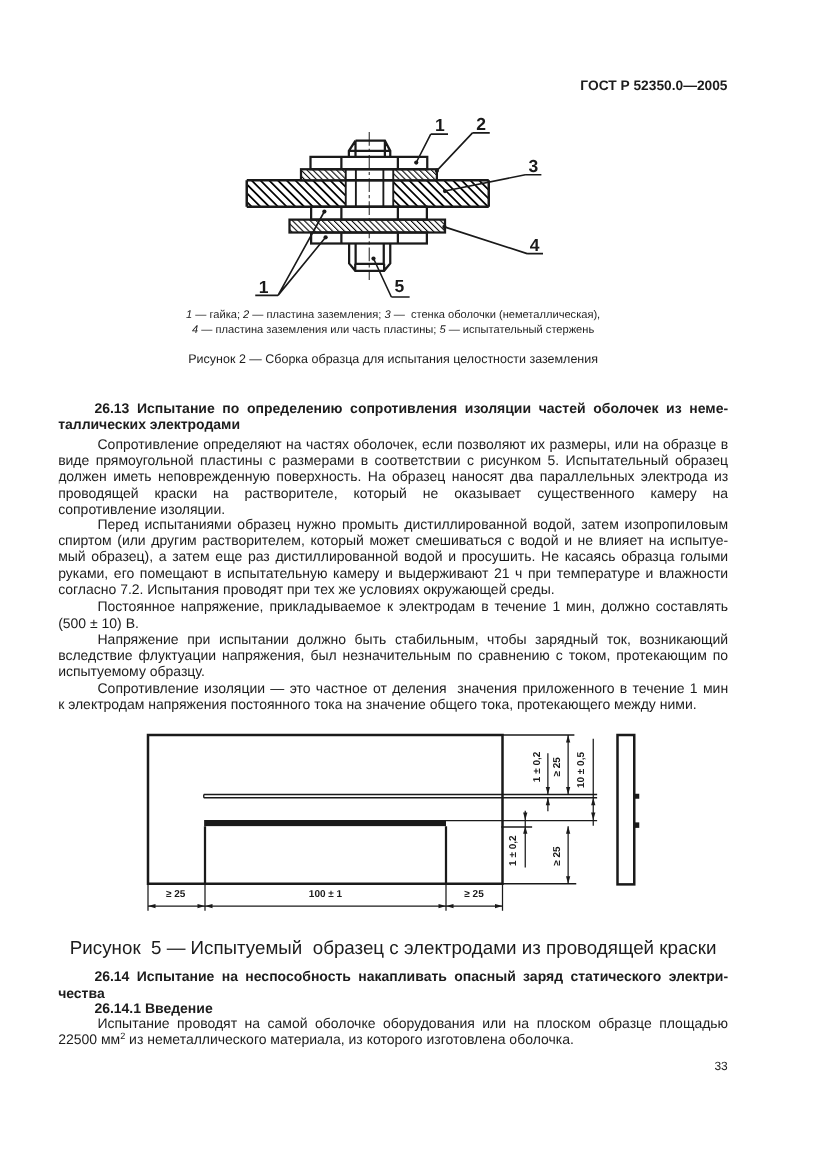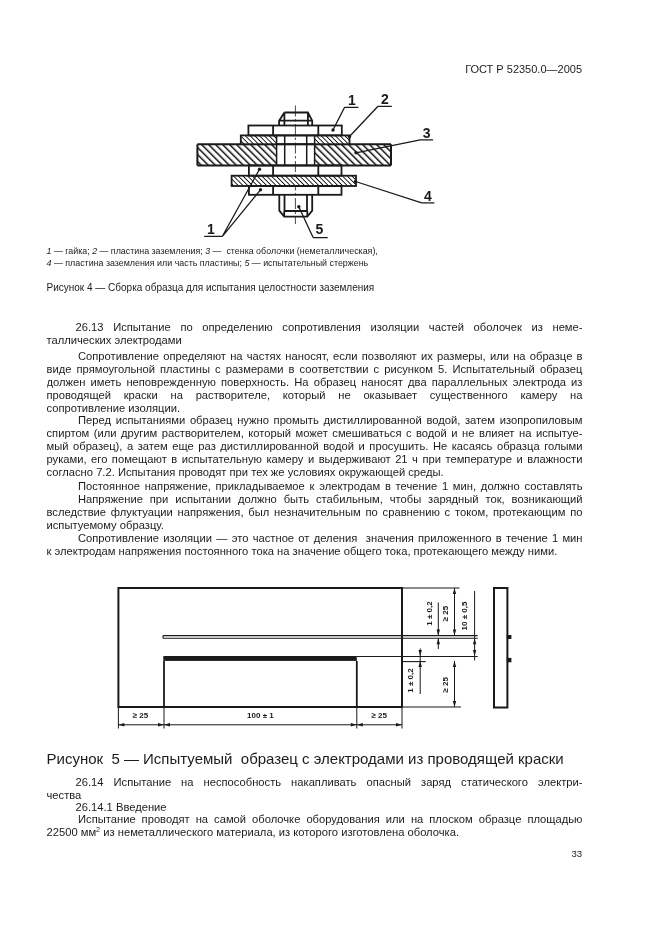--- a/index.html
+++ b/index.html
@@ -3,22 +3,22 @@
 <style>
 html,body{margin:0;padding:0}
 body{width:661px;height:936px;background:#fff;color:#1c1c1c;
  font-family:"Liberation Sans",sans-serif;position:relative;overflow:hidden}
 .abs{position:absolute}
 .blk{position:absolute;left:46.5px;width:536px;font-size:11.2px;line-height:13px}
 .blk div{white-space:nowrap}
 .j{text-align:justify;text-align-last:justify;white-space:normal!important;height:13px;overflow:hidden}
 .in{text-indent:31.5px}
 .hin{text-indent:29px}
-.b{font-weight:normal}
-.cap{position:absolute;left:46.5px;width:536px;text-align:left;white-space:nowrap}
+.b{font-weight:bold}
+.cap{position:absolute;left:46.5px;width:536px;text-align:center;white-space:nowrap}
 .i{font-style:italic}
 svg{position:absolute;display:block}
 .ln{stroke:#1a1a1a;fill:none}
 </style></head>
 <body>
 <div class="abs b" style="right:79px;top:64px;font-size:11px;line-height:11px">ГОСТ Р 52350.0—2005</div>
 
 <svg class="abs" style="left:150px;top:85px" width="310" height="160" viewBox="150 85 310 160">
 <defs>
 <pattern id="hf" width="3.35" height="3.35" patternUnits="userSpaceOnUse" patternTransform="rotate(-45)">
@@ -81,43 +81,44 @@
 <text x="385" y="104.2">2</text>
 <text x="426.7" y="137.6">3</text>
 <text x="427.8" y="200.7">4</text>
 <text x="319.5" y="233.7">5</text>
 <text x="211" y="234">1</text>
 </g>
 </svg>
 
 <div class="cap" style="top:246px;font-size:8.9px"><span class="i">1</span> — гайка; <span class="i">2</span> — пластина заземления; <span class="i">3</span> —&nbsp; стенка оболочки (неметаллическая),</div>
 <div class="cap" style="top:258px;font-size:8.9px"><span class="i">4</span> — пластина заземления или часть пластины; <span class="i">5</span> — испытательный стержень</div>
-<div class="cap" style="top:281.8px;font-size:10px">Рисунок 4 — Сборка образца для испытания целостности заземления</div>
+<div class="cap" style="top:281.8px;font-size:10px">Рисунок 2 — Сборка образца для испытания целостности заземления</div>
 
 <div class="blk b" style="top:320.5px;line-height:13.7px">
 <div class="j hin">26.13 Испытание по определению сопротивления изоляции частей оболочек из неме-</div>
 <div>таллических электродами</div>
 </div>
 
 <div class="blk" style="top:350px;line-height:12.8px">
-<div class="j in">Сопротивление определяют на частях наносят, если позволяют их размеры, или на образце в</div>
+<div class="j in">Сопротивление определяют на частях оболочек, если позволяют их размеры, или на образце в</div>
 <div class="j">виде прямоугольной пластины с размерами в соответствии с рисунком 5. Испытательный образец</div>
 <div class="j">должен иметь неповрежденную поверхность. На образец наносят два параллельных электрода из</div>
 <div class="j">проводящей краски на растворителе, который не оказывает существенного камеру на</div>
 <div>сопротивление изоляции.</div>
 </div>
 <div class="blk" style="top:413.5px;line-height:13.35px">
 <div class="j in">Перед испытаниями образец нужно промыть дистиллированной водой, затем изопропиловым</div>
 <div class="j">спиртом (или другим растворителем, который может смешиваться с водой и не влияет на испытуе-</div>
 <div class="j">мый образец), а затем еще раз дистиллированной водой и просушить. Не касаясь образца голыми</div>
 <div class="j">руками, его помещают в испытательную камеру и выдерживают 21 ч при температуре и влажности</div>
 <div>согласно 7.2. Испытания проводят при тех же условиях окружающей среды.</div>
 </div>
 <div class="blk" style="top:480px;line-height:13px">
 <div class="j in">Постоянное напряжение, прикладываемое к электродам в течение 1 мин, должно составлять</div>
+<div>(500 ± 10) В.</div>
 <div class="j in">Напряжение при испытании должно быть стабильным, чтобы зарядный ток, возникающий</div>
 <div class="j">вследствие флуктуации напряжения, был незначительным по сравнению с током, протекающим по</div>
 <div>испытуемому образцу.</div>
 <div class="j in">Сопротивление изоляции — это частное от деления&nbsp; значения приложенного в течение 1 мин</div>
 <div>к электродам напряжения постоянного тока на значение общего тока, протекающего между ними.</div>
 </div>
 
 <svg class="abs" style="left:108px;top:580px" width="412" height="155" viewBox="108 580 412 155">
 <g class="ln" stroke-width="2">
 <rect x="118.4" y="588" width="283.6" height="119"></rect>

